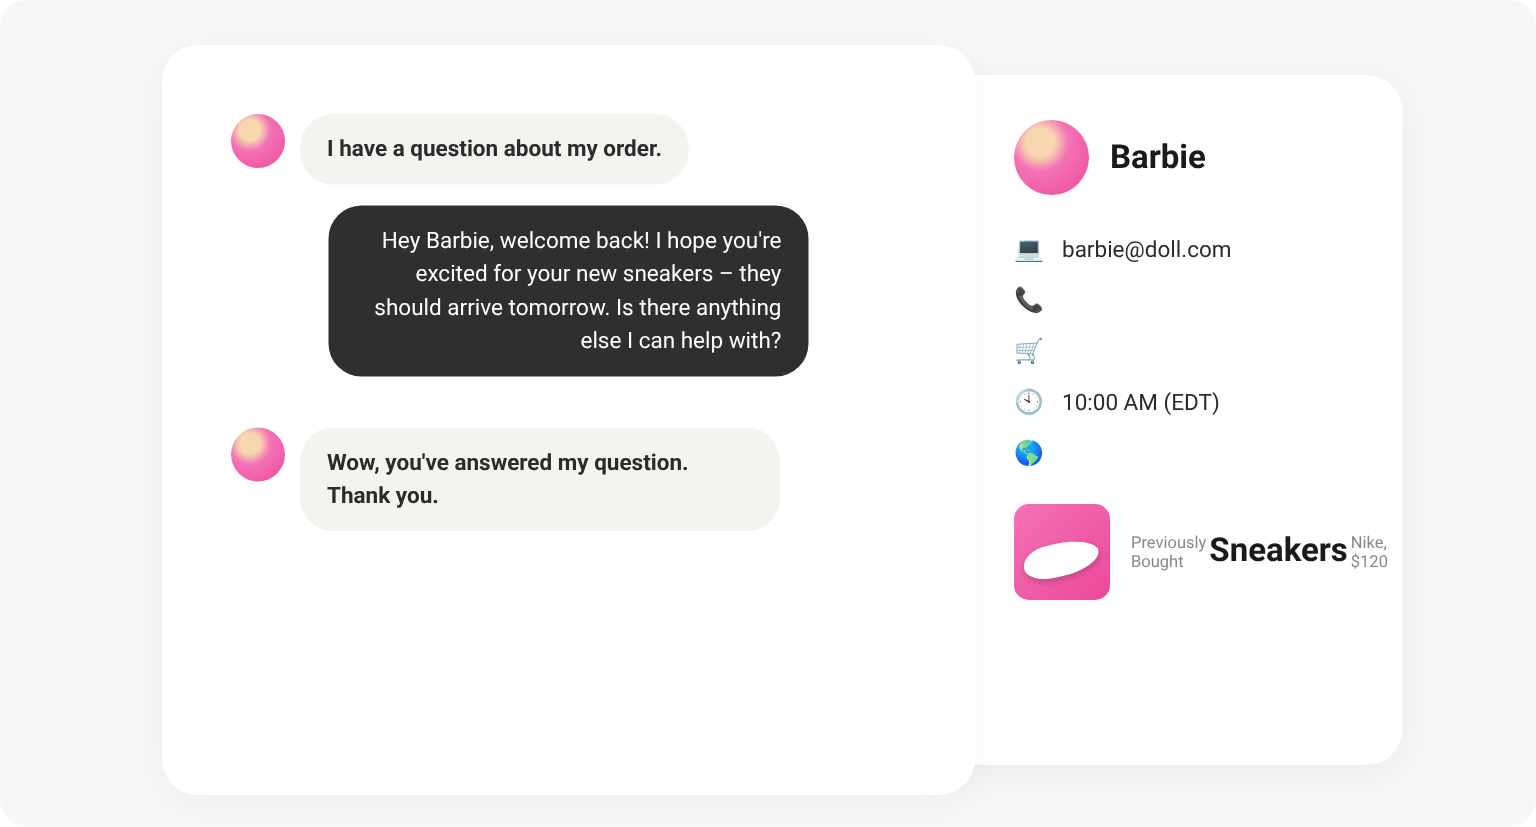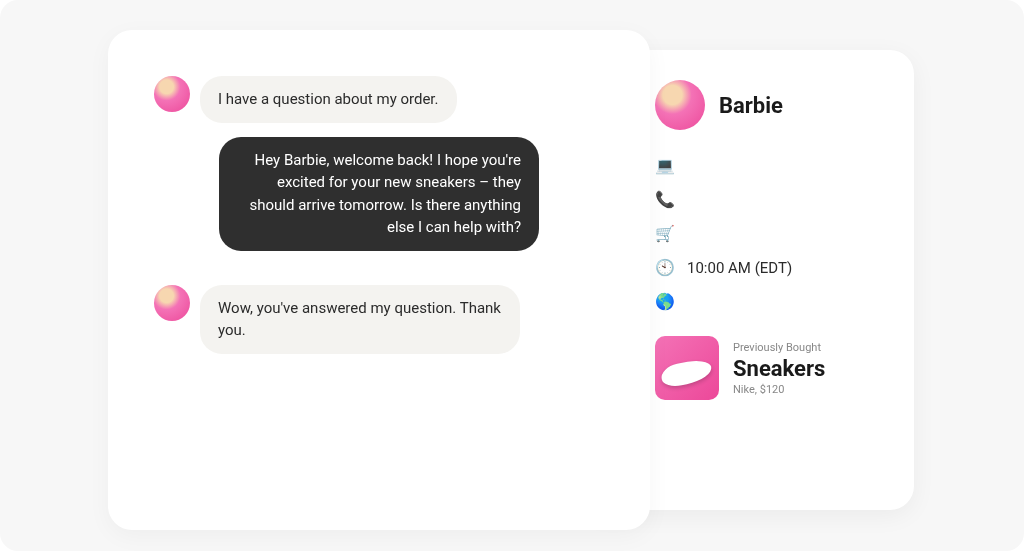--- a/index.html
+++ b/index.html
@@ -24,21 +24,21 @@
     width: 542px;
     height: 500px;
     background: #ffffff;
     border-radius: 24px;
     padding: 46px 46px 30px 46px;
     box-shadow: 0 6px 24px rgba(0,0,0,0.04);
     z-index: 2;
   }
   .profile-card {
     position: absolute;
-    left: 579px;
+    left: 600px;
     top: 50px;
     width: 335px;
     height: 460px;
     background: #ffffff;
     border-radius: 24px;
     padding: 30px 26px 26px 26px;
     box-shadow: 0 6px 24px rgba(0,0,0,0.05);
     z-index: 1;
   }
   .msg-row {
@@ -61,20 +61,21 @@
   .bubble {
     padding: 12px 18px;
     border-radius: 22px;
     font-size: 15px;
     line-height: 1.5;
     max-width: 320px;
   }
   .bubble.light {
     background: #f4f3f0;
     color: #2b2b2b;
+    font-weight: bold;
   }
   .bubble.dark {
     background: #2f2f2f;
     color: #ffffff;
     text-align: right;
   }
   .bubble.dark a.inline-link {
     color: #ffffff;
     text-decoration: underline;
   }
@@ -147,21 +148,21 @@
     top: 40%;
     width: 80%;
     height: 35%;
     background: #ffffff;
     border-radius: 40% 60% 60% 40% / 60% 50% 60% 50%;
     transform: rotate(-12deg);
     box-shadow: 0 2px 4px rgba(0,0,0,0.2);
   }
   .product-meta {
     display: flex;
-    flex-direction: column;
+    flex-direction: row;
     gap: 2px;
   }
   .product-caption {
     font-size: 11px;
     color: #888;
   }
   .product-title {
     font-size: 22px;
     font-weight: 700;
     color: #1a1a1a;
@@ -177,20 +178,21 @@
 <div class="canvas">
 
   <div class="profile-card">
     <div class="profile-header">
       <div class="profile-avatar"></div>
       <div class="profile-name">Barbie</div>
     </div>
     <div class="info-list">
       <div class="info-row">
         <span class="info-icon">💻</span>
+        <span class="info-text">barbie@doll.com</span>
       </div>
       <div class="info-row">
         <span class="info-icon">📞</span>
       </div>
       <div class="info-row">
         <span class="info-icon">🛒</span>
       </div>
       <div class="info-row">
         <span class="info-icon">🕙</span>
         <span class="info-text">10:00 AM (EDT)</span>

